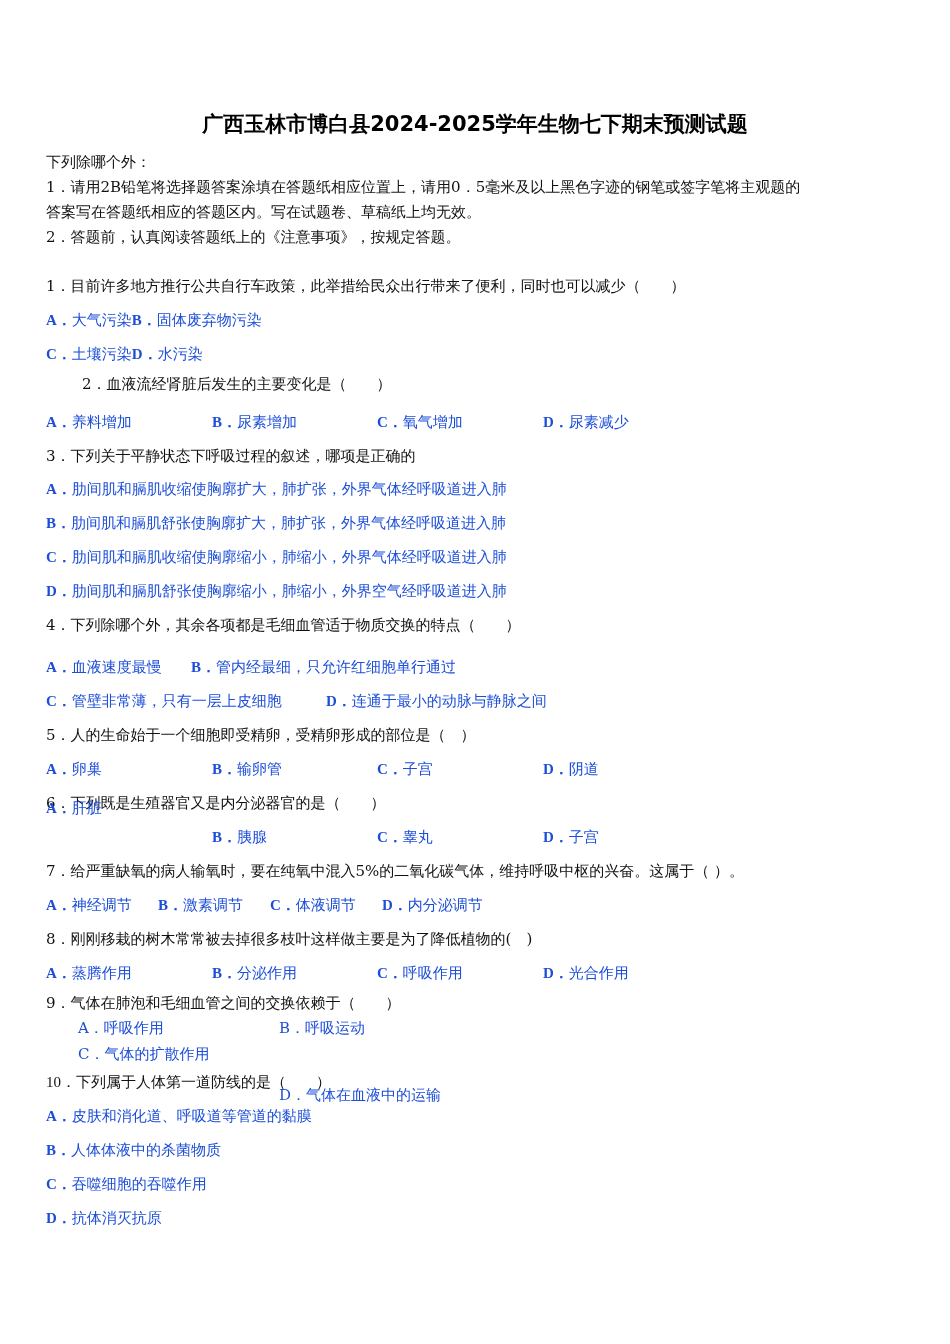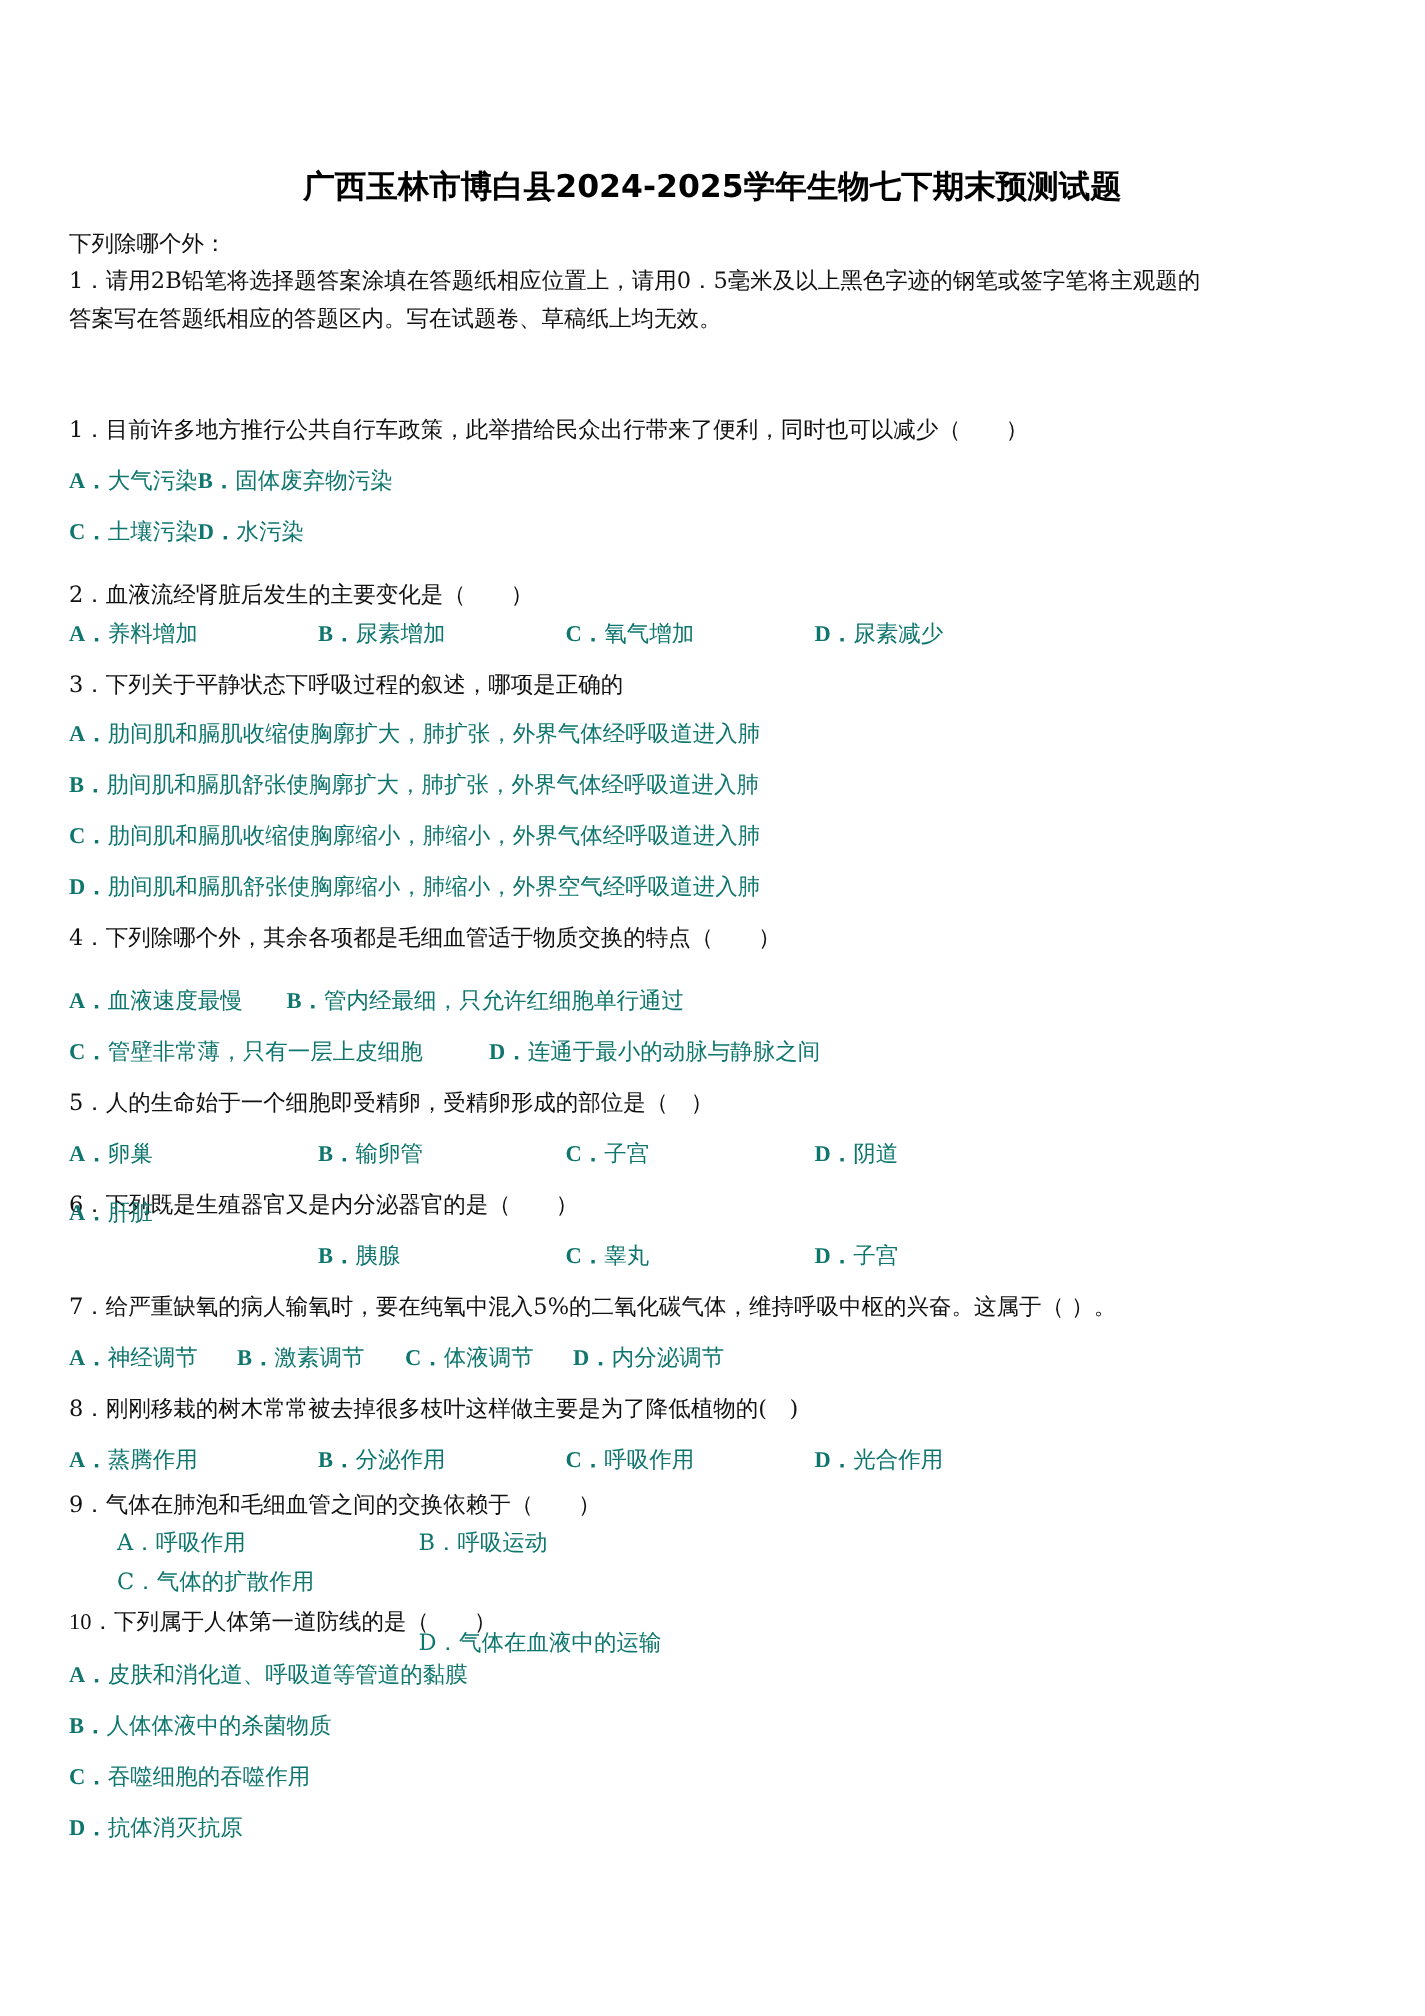--- a/index.html
+++ b/index.html
@@ -3,39 +3,40 @@
 <meta charset="utf-8">
 <style>
   html, body { margin: 0; padding: 0; background: #ffffff; }
   body { width: 950px; height: 1344px; position: relative; overflow: hidden;
          font-family: "DejaVu Serif", "Liberation Serif", serif; color: #111; }
   .page { position: absolute; left: 0; top: 0; width: 950px; height: 1172px; background: #fff; }
   .title { position: absolute; left: 0; width: 950px; top: 110px; text-align: center;
            font-family: "DejaVu Sans", "Liberation Sans", sans-serif; font-weight: bold;
            font-size: 21px; letter-spacing: 0px; color: #000; }
   .line { position: absolute; left: 46px; font-size: 15px; line-height: 20px; white-space: nowrap; color: #111; }
-  .opt { position: absolute; font-size: 15px; line-height: 20px; white-space: nowrap; color: #0f766e; }
+  .opt { position: absolute; font-size: 15px; line-height: 20px; white-space: nowrap; color: #1d4ed8; }
   .lbl { font-weight: bold; font-family: "Liberation Serif", "DejaVu Serif", serif; }
 </style>
 </head>
 <body>
 
 <div class="page">
 
   <div class="title">广西玉林市博白县2024-2025学年生物七下期末预测试题</div>
 
   <div class="line" style="top:152px;">下列除哪个外：</div>
   <div class="line" style="top:177px;">1．请用2B铅笔将选择题答案涂填在答题纸相应位置上，请用0．5毫米及以上黑色字迹的钢笔或签字笔将主观题的</div>
   <div class="line" style="top:202px;">答案写在答题纸相应的答题区内。写在试题卷、草稿纸上均无效。</div>
+  <div class="line" style="top:227px;">2．答题前，认真阅读答题纸上的《注意事项》，按规定答题。</div>
 
   <div class="line" style="top:276px;">1．目前许多地方推行公共自行车政策，此举措给民众出行带来了便利，同时也可以减少（　　）</div>
   <div class="opt" style="left:46px; top:310px;"><span class="lbl">A．</span><span>大气污染</span><span class="lbl">B．</span><span>固体废弃物污染</span></div>
   <div class="opt" style="left:46px; top:344px;"><span class="lbl">C．</span><span>土壤污染</span><span class="lbl">D．</span><span>水污染</span></div>
 
-  <div class="line" style="top:386px;">2．血液流经肾脏后发生的主要变化是（　　）</div>
+  <div class="line" style="top:374px;margin-left:36px;">2．血液流经肾脏后发生的主要变化是（　　）</div>
   <div class="opt" style="left:46px; top:412px;"><span class="lbl">A．</span><span>养料增加</span></div>
   <div class="opt" style="left:212px; top:412px;"><span class="lbl">B．</span><span>尿素增加</span></div>
   <div class="opt" style="left:377px; top:412px;"><span class="lbl">C．</span><span>氧气增加</span></div>
   <div class="opt" style="left:543px; top:412px;"><span class="lbl">D．</span><span>尿素减少</span></div>
 
   <div class="line" style="top:446px;">3．下列关于平静状态下呼吸过程的叙述，哪项是正确的</div>
   <div class="opt" style="left:46px; top:479px;"><span class="lbl">A．</span><span>肋间肌和膈肌收缩使胸廓扩大，肺扩张，外界气体经呼吸道进入肺</span></div>
   <div class="opt" style="left:46px; top:513px;"><span class="lbl">B．</span><span>肋间肌和膈肌舒张使胸廓扩大，肺扩张，外界气体经呼吸道进入肺</span></div>
   <div class="opt" style="left:46px; top:547px;"><span class="lbl">C．</span><span>肋间肌和膈肌收缩使胸廓缩小，肺缩小，外界气体经呼吸道进入肺</span></div>
   <div class="opt" style="left:46px; top:581px;"><span class="lbl">D．</span><span>肋间肌和膈肌舒张使胸廓缩小，肺缩小，外界空气经呼吸道进入肺</span></div>

